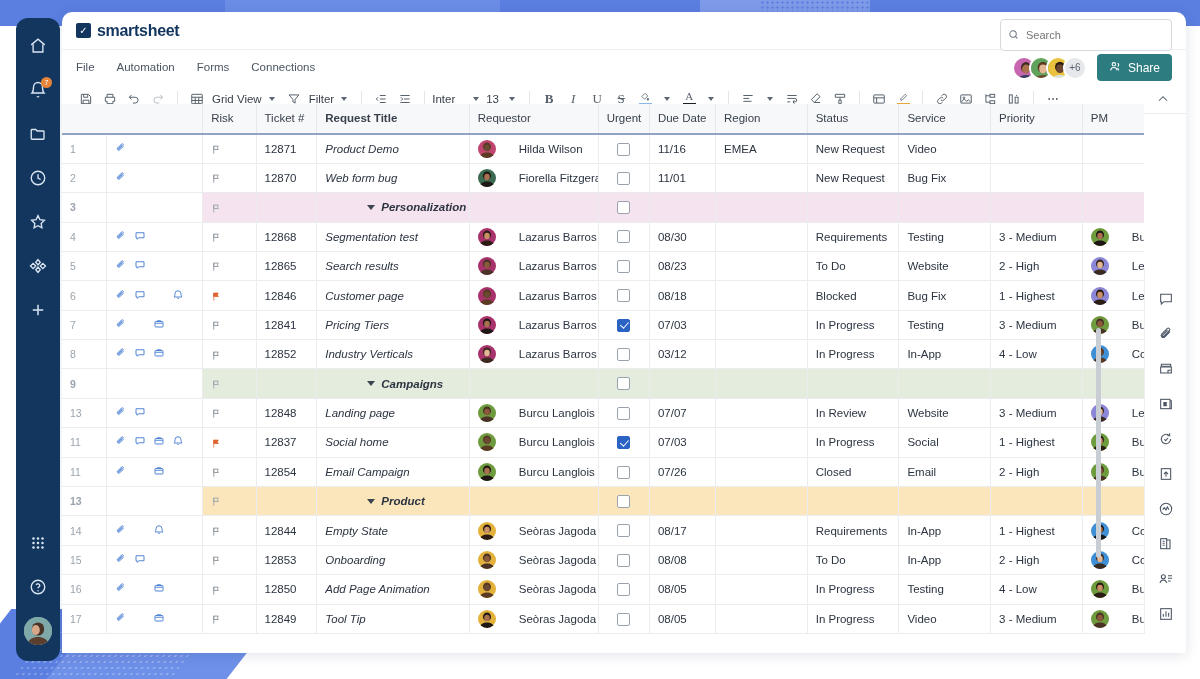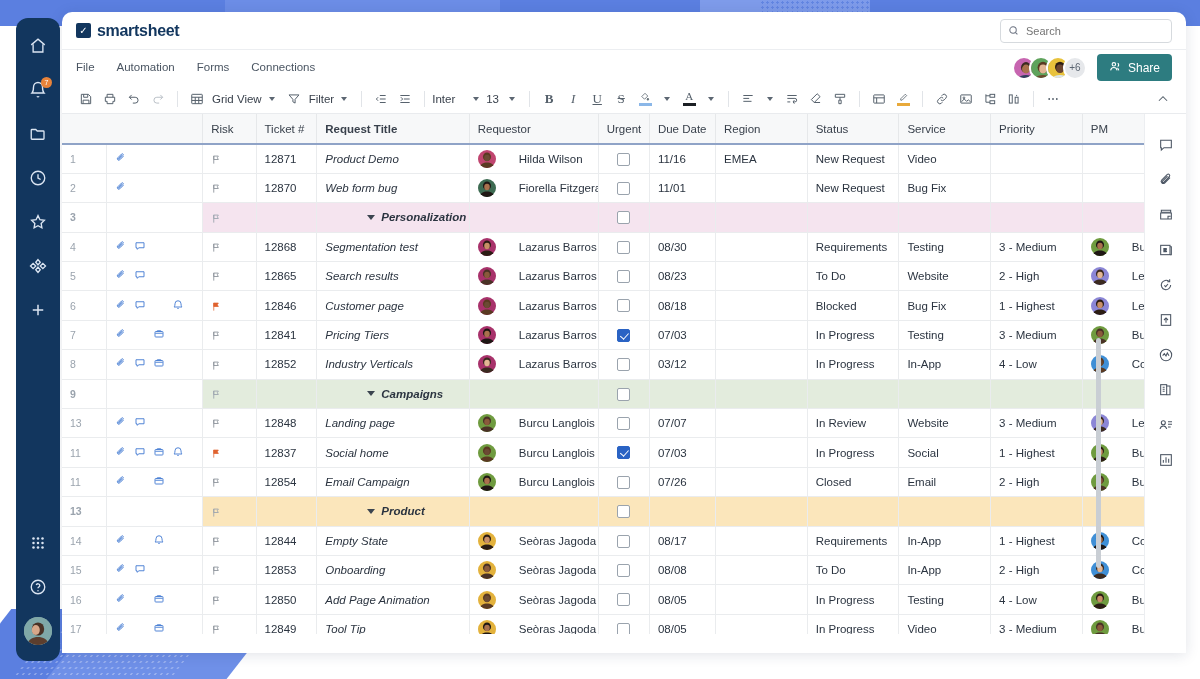--- a/index.html
+++ b/index.html
@@ -108,21 +108,21 @@
     border-radius: 2px; margin-right: 6px;
     display: flex; align-items: center; justify-content: center;
     color: #fff; font-size: 10px; line-height: 1;
   }
   .logo-text {
     font-size: 16px; color: #12365e; font-weight: 600;
     letter-spacing: -.3px;
   }
   #search-box {
     position: absolute; right: 14px; top: 7px;
-    width: 172px; height: 24px;
+    width: 172px; height: 32px;
     border: 1px solid #d6dade; border-radius: 4px;
     display: flex; align-items: center; padding: 0 7px;
     background: #fff;
   }
   #search-box svg { width: 11px; height: 11px; color: #6b7280; margin-right: 5px; }
   #search-input {
     border: none; outline: none; font-size: 11px;
     color: #55606b; width: 100%;
     font-family: "Liberation Sans", sans-serif;
     background: transparent;
@@ -191,20 +191,21 @@
     width: 18px; height: 18px; display: flex; align-items: center; justify-content: center;
     color: #55606b; cursor: pointer;
   }
 
   
   #gridwrap {
     position: relative;
     height: 520px;
     display: flex;
     background: #fff;
+    align-items: flex-end;
   }
   #grid {
     flex: 1;
     overflow: hidden;
     position: relative;
   }
   table.sheet {
     border-collapse: collapse;
     table-layout: fixed;
     width: 1120px;

